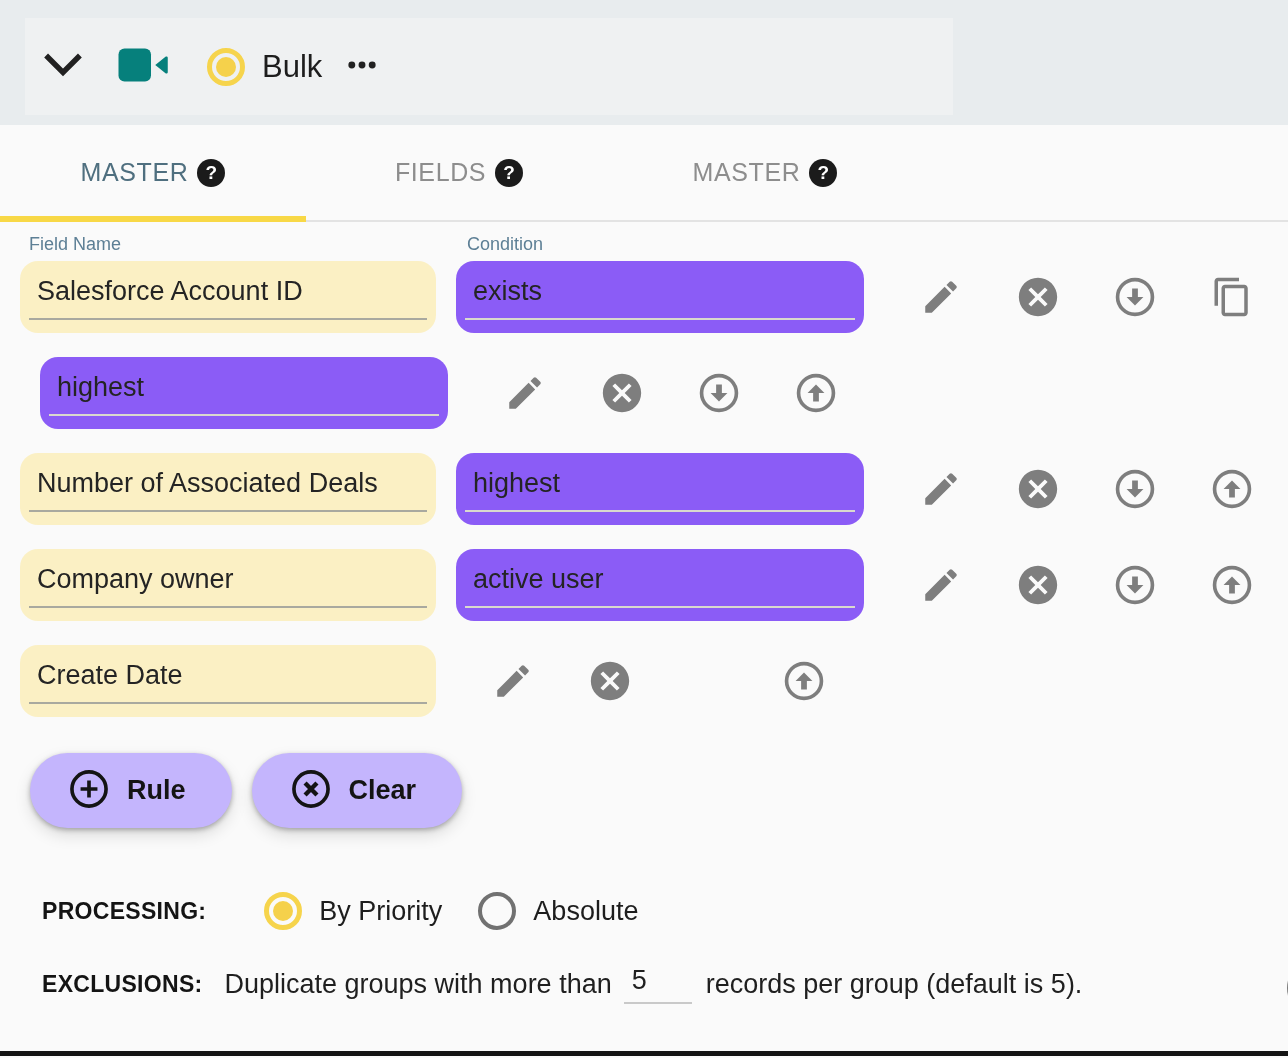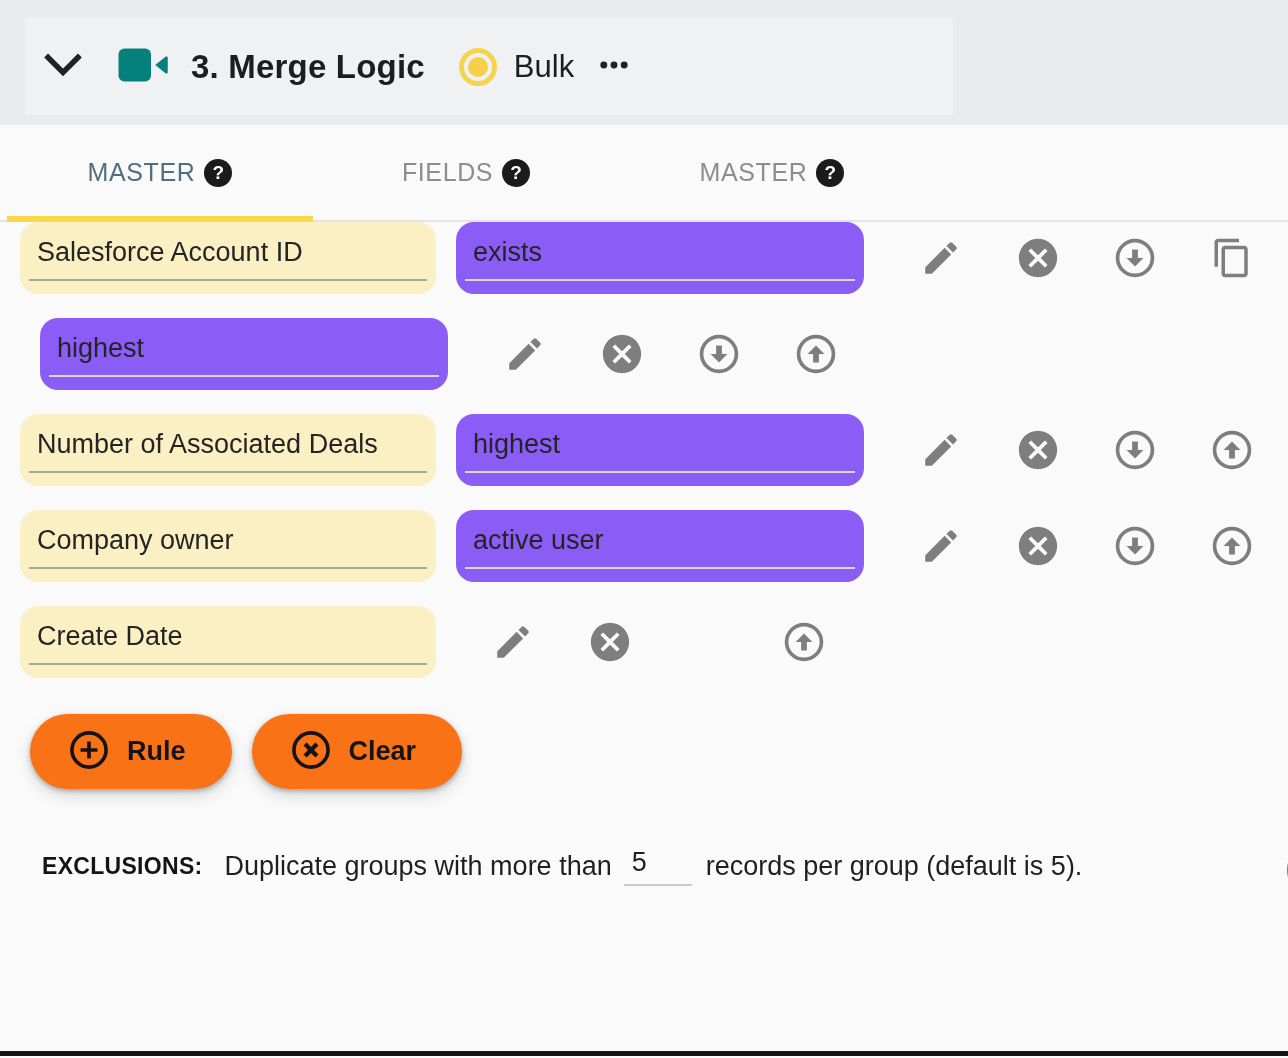--- a/index.html
+++ b/index.html
@@ -20,21 +20,21 @@
   .radio { width:38px; height:38px; border-radius:50%; border:4px solid #717171; background:transparent; position:relative; flex:none; cursor:pointer; }
   .radio.selected { border-color:#f6d44c; border-width:5px; }
   .radio.selected::after { content:""; position:absolute; inset:4px; border-radius:50%; background:#f5d14b; }
   .radio-label { font-size:31px; color:#1d1d1d; margin-left:17px; cursor:pointer; }
   .hdr-radio1 { margin-left:34px; }
   .hdr-radio2 { margin-left:38px; }
   .more-dots { width:36px; height:36px; margin-left:22px; }
 
   
   .tabbar { position:relative; width:100%; height:97px; background:#fafafa; border-bottom:2px solid #e3e3e3; }
-  .tabs { display:flex; width:920px; height:100%;margin-left:7px; }
+  .tabs { display:flex; width:920px; height:100%; }
   .tab { position:relative; flex:none; width:306px; height:100%; display:flex; align-items:center; justify-content:center; gap:9px; cursor:pointer; background:none; border:none; }
   .tab-label { font-size:25px; letter-spacing:.6px; color:#8d8d8d; font-family:"Liberation Sans",sans-serif; }
   .tab.active .tab-label { color:#4f6f7f; }
   .tab.active::after { content:""; position:absolute; left:0; right:0; bottom:-2px; height:6px; background:#f8d846; }
   .help-badge { width:28px; height:28px; border-radius:50%; background:#1b1b1b; color:#ffffff;
     font-size:19px; font-weight:bold; display:flex; align-items:center; justify-content:center; flex:none; }
 
   
   .content { padding:0 0 0 20px; }
   .col-labels { display:flex; margin-top:12px; margin-bottom:6px; }
@@ -52,34 +52,34 @@
   .fcond { width:408px; background:#8b5cf6; margin-left:20px; }
   .fcond::after { background:#d9d9ce; }
 
   .actions { display:flex; align-items:center; margin-left:54px; gap:51px; }
   .slot { width:46px; height:46px; display:flex; align-items:center; justify-content:center; flex:none; }
   .slot .icon-btn svg { display:block; }
 
   
   .btn-row { display:flex; gap:20px; margin-top:36px; padding-left:10px; }
   .pill { display:inline-flex; align-items:center; gap:15px; height:75px; border-radius:38px; border:none;
-    background:#f97316; box-shadow:0 2px 5px rgba(0,0,0,.28), 0 7px 16px rgba(0,0,0,.13);
+    background:#c4b5fd; box-shadow:0 2px 5px rgba(0,0,0,.28), 0 7px 16px rgba(0,0,0,.13);
     padding:0 46px 0 36px; cursor:pointer; font-family:"Liberation Sans",sans-serif; }
   .pill-label { font-size:27px; font-weight:bold; color:#141414; }
   .pill svg { flex:none; }
 
   
   .proc-row { display:flex; align-items:center; margin-top:64px; padding-left:22px; }
   .section-label { font-size:23px; font-weight:bold; color:#141414; letter-spacing:.3px; }
   .proc-row .radio1 { margin-left:58px; }
   .proc-row .radio2 { margin-left:36px; }
   .proc-row .radio-label { font-size:27px; }
 
   
-  .excl-row { display:flex; align-items:center; margin-top:58px; padding-left:22px; position:relative; }
+  .excl-row { display:flex; align-items:center; margin-top:35px; padding-left:22px; position:relative; }
   .excl-text { font-size:27px; color:#1f1f1f; margin-left:22px; }
   .excl-input { width:68px; margin-left:12px; border:none; outline:none; background:transparent;
     border-bottom:2px solid #c9c9c9; font-family:"Liberation Sans",sans-serif; font-size:27px; color:#1f1f1f;
     padding:0 0 6px 8px; }
   .excl-text2 { font-size:27px; color:#1f1f1f; margin-left:14px; } 
   .edge-circle { position:absolute; left:1267px; top:-5px; width:56px; height:56px; border-radius:50%; background:#7a7a7a; }
 
   
   .bottom-bar { position:absolute; left:0; right:0; bottom:2px; height:5px; background:#141414; }
 </style>
@@ -96,21 +96,20 @@
             <path d="M4.2 7.6 L12 15.4 L19.8 7.6"></path>
           </svg>
         </span>
       </button>
       <span>
         <svg class="videocam" viewBox="0 0 24 24" fill="#06807c">
           <rect x="2.2" y="5.4" width="13" height="13.2" rx="2.4"></rect>
           <path d="M16.9 12 l4.1-3.3 c.35-.28.9-.05.9.4 v5.8 c0 .45-.55.68-.9.4 z"></path>
         </svg>
       </span>
-      <div class="app-title">3. Merge Logic</div>
 
       <div class="radio-group hdr-radio1">
         <span class="radio selected"></span>
         <span class="radio-label">Bulk</span>
       </div>
 
       <button class="icon-btn">
         <span>
           <svg class="more-dots" viewBox="0 0 24 24" fill="#212121">
             <circle cx="5.2" cy="12" r="2.3"></circle>
@@ -134,20 +133,24 @@
       </button>
       <button class="tab">
         <span class="tab-label">MASTER</span>
         <span class="help-badge">?</span>
       </button>
     </div>
   </div>
 
   <div class="content">
 
+    <div class="col-labels">
+      <div class="col-label c1">Field Name</div>
+      <div class="col-label c2">Condition</div>
+    </div>
 
     <div class="rule-row">
       <div class="field-box fname">
         <input type="text" readonly="" value="Salesforce Account ID" style="">
       </div>
       <div class="field-box fcond">
         <input type="text" readonly="" value="exists" style="">
       </div>
       <div class="actions">
         <span class="slot">
@@ -385,20 +388,31 @@
         <span>
           <svg width="46" height="46" viewBox="0 0 24 24" fill="none" stroke="#141414" stroke-width="1.9">
             <circle cx="12" cy="12" r="8.9"></circle>
               <path d="M8.9 8.9l6.2 6.2M15.1 8.9l-6.2 6.2" stroke-width="2.3"></path>
           </svg>
         </span>
         <span class="pill-label">Clear</span>
       </button>
     </div>
 
+    <div class="proc-row">
+      <span class="section-label">PROCESSING:</span>
+      <div class="radio-group radio1">
+        <span class="radio selected"></span>
+        <span class="radio-label">By Priority</span>
+      </div>
+      <div class="radio-group radio2">
+        <span class="radio"></span>
+        <span class="radio-label">Absolute</span>
+      </div>
+    </div>
 
     <div class="excl-row">
       <span class="section-label">EXCLUSIONS:</span>
       <span class="excl-text">Duplicate groups with more than</span>
       <input class="excl-input" type="text" value="5" style="">
       <span class="excl-text2">records per group (default is 5).</span>
       <span class="edge-circle"></span>
     </div>
 
   </div>

